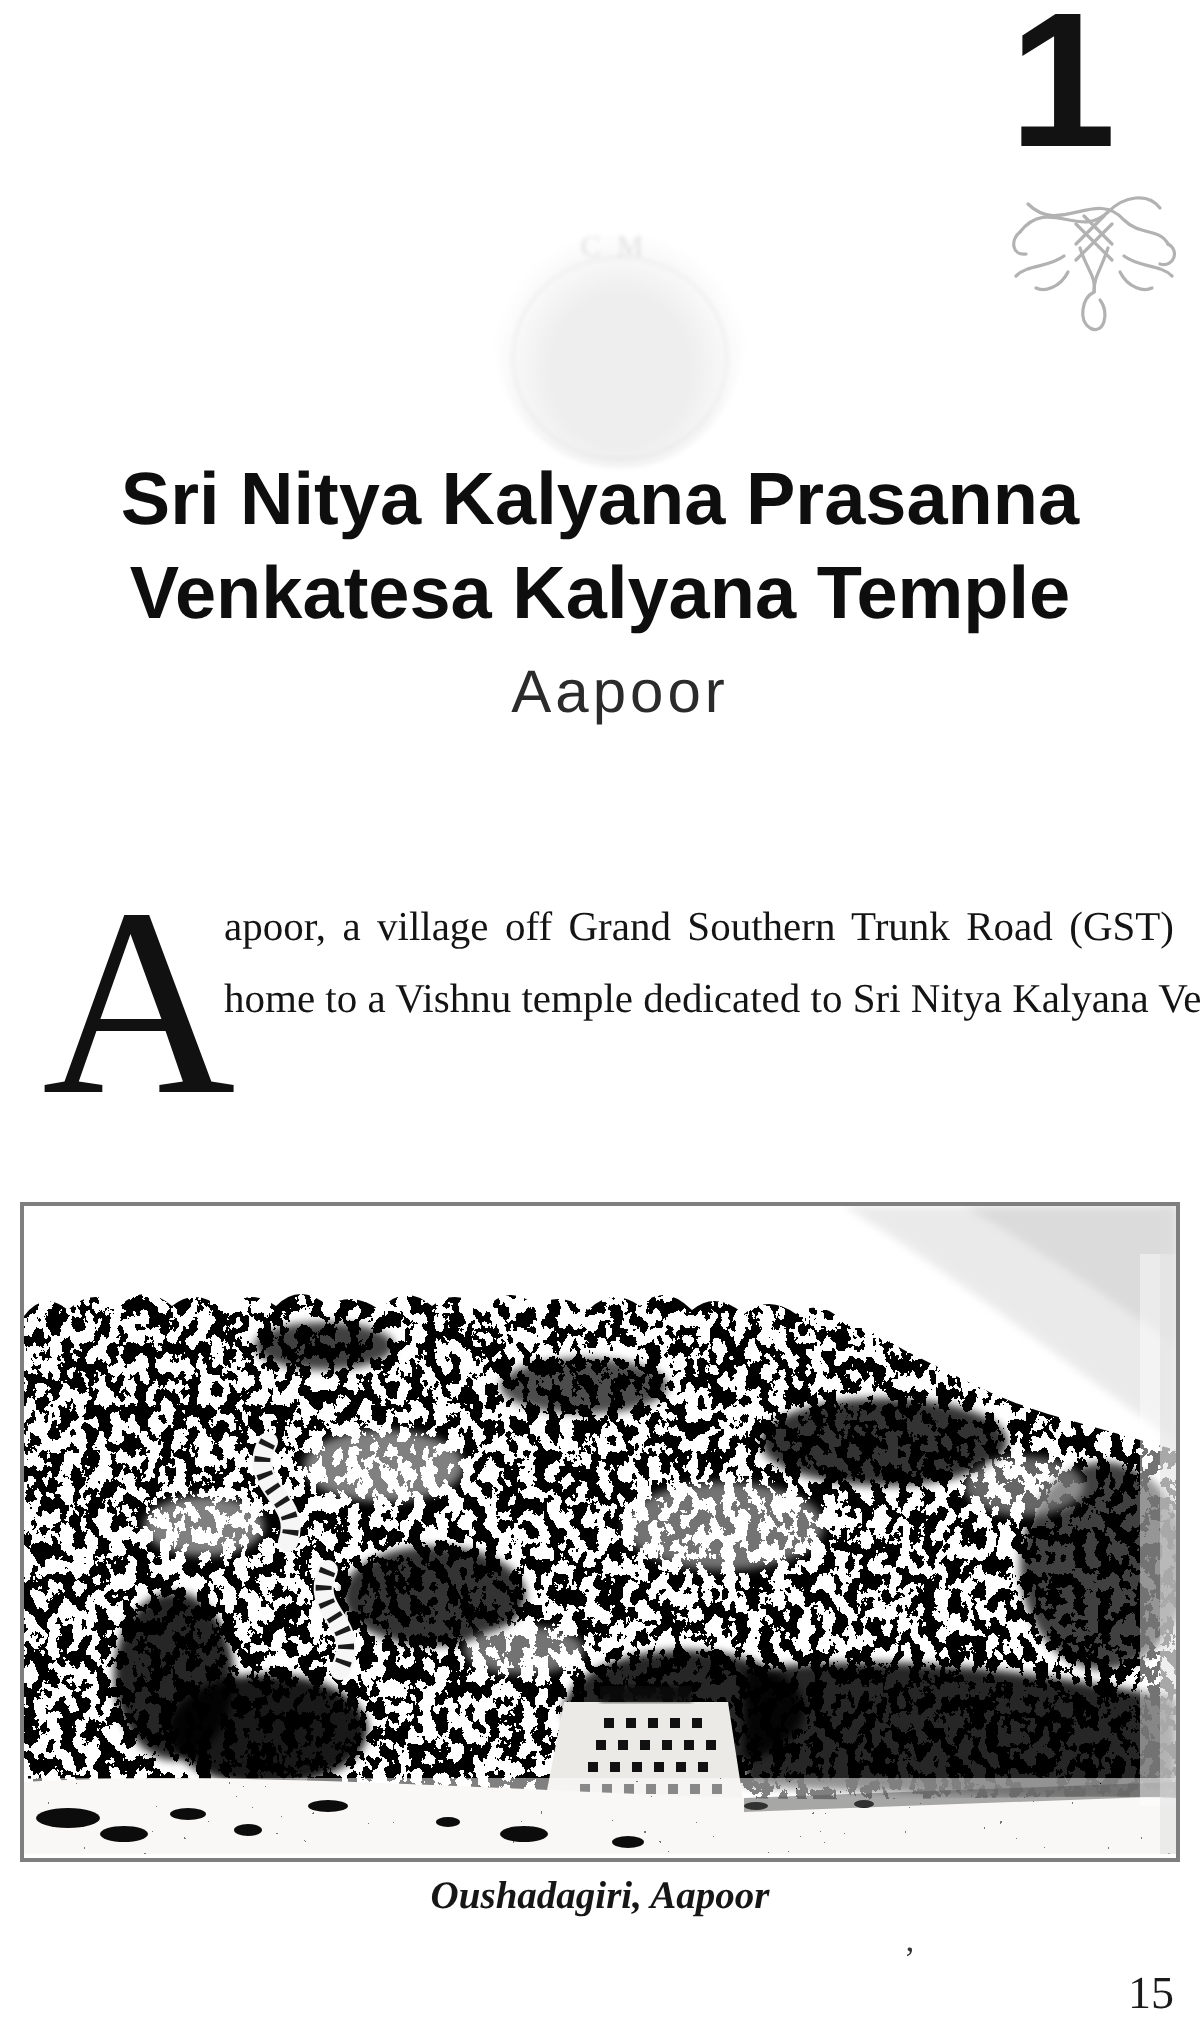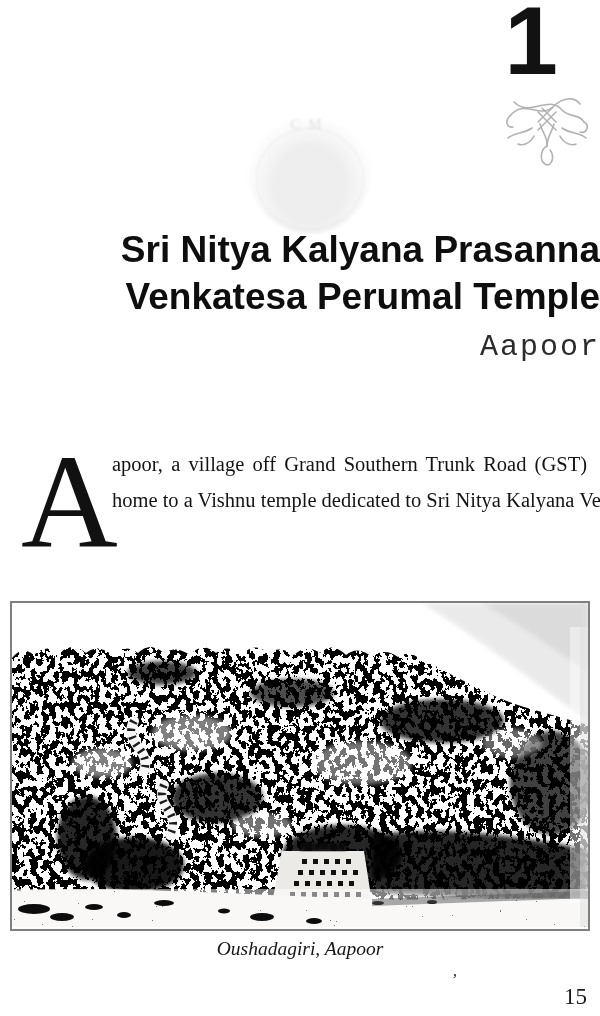--- a/index.html
+++ b/index.html
@@ -27,27 +27,27 @@
   .watermark .ring{
     position:absolute; inset:16px 14px 10px 14px; border-radius:50%;
     border:1px solid rgba(80,80,80,0.08);
   }
   .watermark .wm-letters{
     position:absolute; top:4px; left:0; width:100%; text-align:center;
     font-family:"Liberation Serif", serif; font-size:15px; letter-spacing:8px;
     color:rgba(90,90,90,0.16);
   }
   
-  .title-block{ position:absolute; top:226px; left:0; width:600px; text-align:right; }
+  .title-block{ position:absolute; top:226px; left:0; width:600px; text-align:center; }
   .title-line{
     font-family:"Liberation Sans", sans-serif; font-weight:700;
     font-size:37px; line-height:47px; color:#0e0e0e; letter-spacing:0px;
   }
   .subtitle{
-    margin-top:10px; font-family:Liberation Mono, monospace; font-weight:400;
+    margin-top:10px; font-family:Liberation Sans, sans-serif; font-weight:400;
     font-size:30px; color:#2b2b2b; letter-spacing:2px;margin-left:20px;
   }
   
   .body-text{
     position:absolute; left:11px; top:447px; width:576px;
     font-size:20.5px; line-height:35.5px; color:#141414;
   }
   .drop-cap{
     float:left; height:99px; width:82px; margin:6px 9px 0 10px;
     font-size:134px; line-height:0.72; color:#111;
@@ -61,20 +61,21 @@
   
   .figure{
     position:absolute; left:10px; top:601px; width:576px; height:326px;
     border:2px solid #7f7f7f; background:#ffffff;
   }
   .figure svg{ display:block; }
   .caption{
     position:absolute; top:938px; left:0; width:600px; text-align:center;
     font-style:italic; font-size:19.5px; color:#161616;
     font-family:"Liberation Serif", serif;
+    font-weight:bold;
   }
   .stray-mark{
     position:absolute; left:452px; top:970px; font-size:17px; color:#333;
     font-family:"Liberation Serif", serif;
   }
   .folio{
     position:absolute; right:13px; top:984px; font-size:23px; color:#1a1a1a;
     font-family:"Liberation Serif", serif;
   }
 </style>
@@ -105,21 +106,21 @@
   </div>
 
   <div class="watermark">
     <div class="blob"></div>
     <div class="ring"></div>
     <div class="wm-letters">CM</div>
   </div>
 
   <div class="title-block">
     <div class="title-line">Sri Nitya Kalyana Prasanna</div>
-    <div class="title-line">Venkatesa Perumal Temple</div>
+    <div class="title-line">Venkatesa Kalyana Temple</div>
     <div class="subtitle">Aapoor</div>
   </div>
 
   <div class="body-text">
     <span class="drop-cap">A</span>
     <div class="body-line">apoor, a village off Grand Southern Trunk Road (GST)</div>
     <div class="body-line full">home to a Vishnu temple dedicated to Sri Nitya Kalyana Venkatesa</div>
   </div>
 
   <div class="figure">

